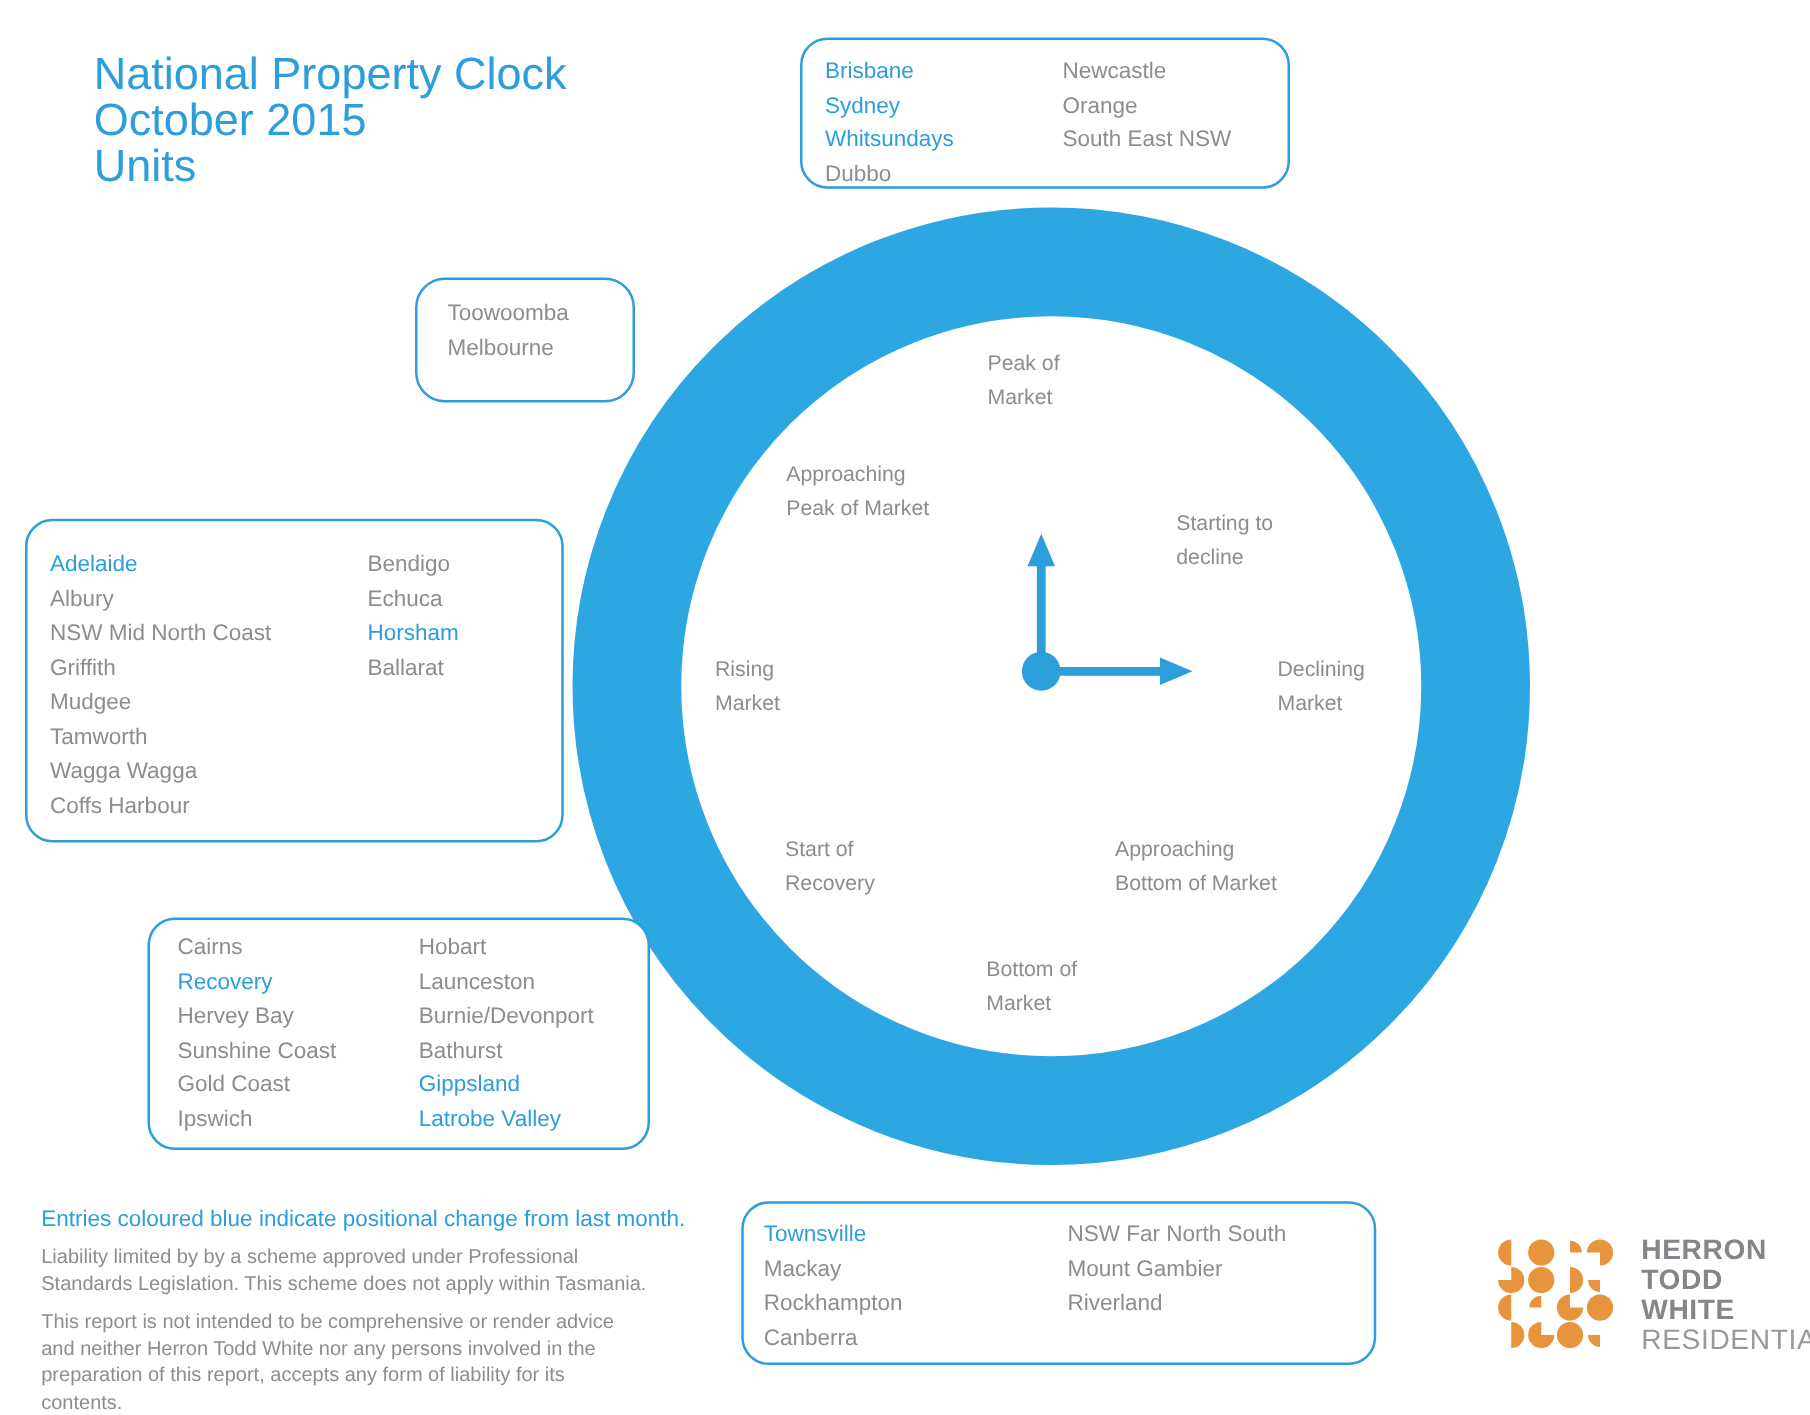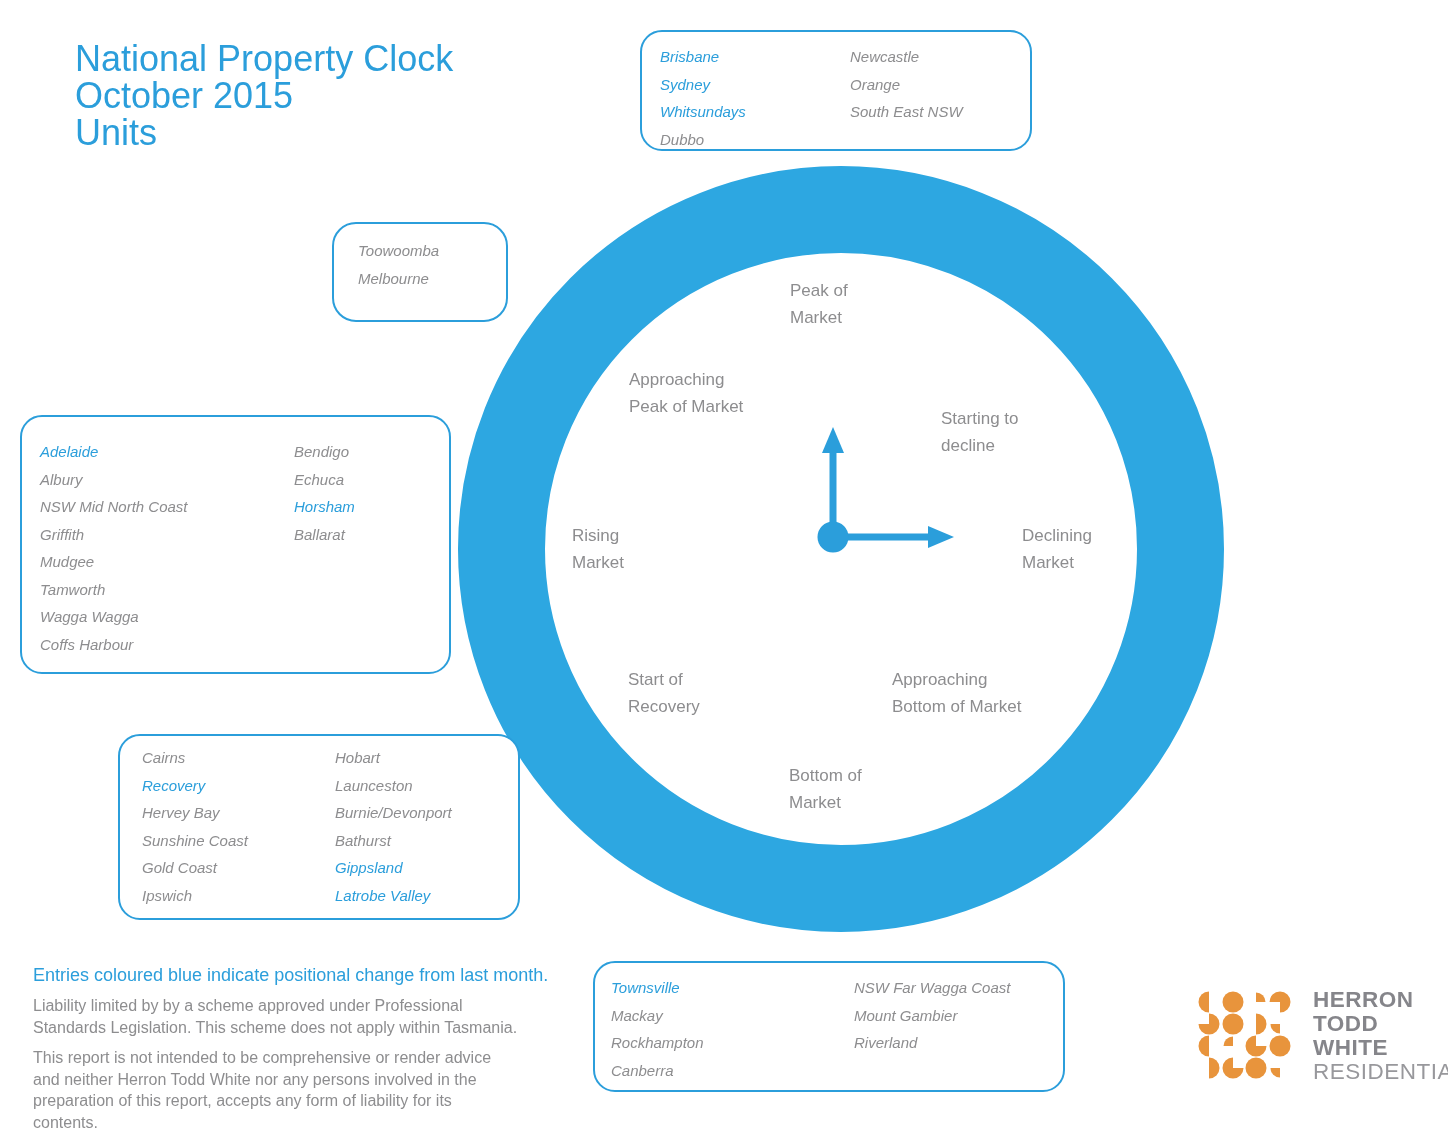--- a/index.html
+++ b/index.html
@@ -29,31 +29,31 @@
   .l-declining{left:1022px;top:522px;}
   .l-start-rec{left:628px;top:666px;}
   .l-appr-bottom{left:892px;top:666px;}
   .l-bottom{left:789px;top:762px;}
   .box{
     position:absolute;z-index:2;background:#fff;
     border:2px solid var(--blue);border-radius:22px;
     display:flex;box-sizing:border-box;
   }
   .col{display:flex;flex-direction:column;}
-  .city{font-size:15px;line-height:27.5px;color:var(--gray);white-space:nowrap;font-style:italic;}
+  .city{font-size:18px;line-height:27.5px;color:var(--gray);white-space:nowrap;}
   .city.blue{color:var(--blue);}
   .box-top{left:640px;top:30px;width:392px;height:121px;padding:11px 0 0 18px;}
   .box-top .col1{width:190px;}
   .box-upper-left{left:332px;top:222px;width:176px;height:100px;padding:13px 0 0 24px;border-radius:24px;}
   .box-left{left:20px;top:415px;width:431px;height:259px;padding:21px 0 0 18px;}
   .box-left .col1{width:254px;}
   .box-right{left:1248px;top:452px;width:191px;height:195px;padding:23px 0 0 24px;}
   .box-lower-left{left:118px;top:734px;width:402px;height:186px;padding:8px 0 0 22px;}
   .box-lower-left .col1{width:193px;}
-  .box-bottom{left:593px;top:961px;width:472px;height:131px;padding:11px 0 0 16px;}
+  .box-bottom{left:593px;top:961px;width:508px;height:131px;padding:11px 0 0 16px;}
   .box-bottom .col1{width:243px;}
   .footer{position:absolute;left:33px;top:964px;width:552px;z-index:1;}
   .f-note{color:var(--blue);font-size:18px;line-height:22px;margin:0 0 9px 0;}
   .f-para{color:var(--gray);font-size:16px;line-height:21.5px;margin:0 0 9px 0;white-space:pre-line;}
   .logo{position:absolute;left:1197px;top:986px;z-index:1;display:flex;align-items:flex-start;}
   .logo-text{margin-left:20px;padding-top:2px;}
   .logo-line{font-size:22.5px;line-height:24px;font-weight:bold;color:#85858a;letter-spacing:.5px;}
   .logo-line.residential{font-weight:normal;color:#98989c;}
 </style>
 </head>
@@ -154,21 +154,21 @@
   </div>
 
   <div class="box box-bottom">
     <div class="col col1">
       <span class="city blue">Townsville</span>
       <span class="city">Mackay</span>
       <span class="city">Rockhampton</span>
       <span class="city">Canberra</span>
     </div>
     <div class="col col2">
-      <span class="city">NSW Far Wagga Coast</span>
+      <span class="city">NSW Far North South</span>
       <span class="city">Mount Gambier</span>
       <span class="city">Riverland</span>
     </div>
   </div>
 
   <div class="footer">
     <p class="f-note">Entries coloured blue indicate positional change from last month.</p>
     <p class="f-para">Liability limited by by a scheme approved under Professional
 Standards Legislation. This scheme does not apply within Tasmania.</p>
     <p class="f-para">This report is not intended to be comprehensive or render advice

